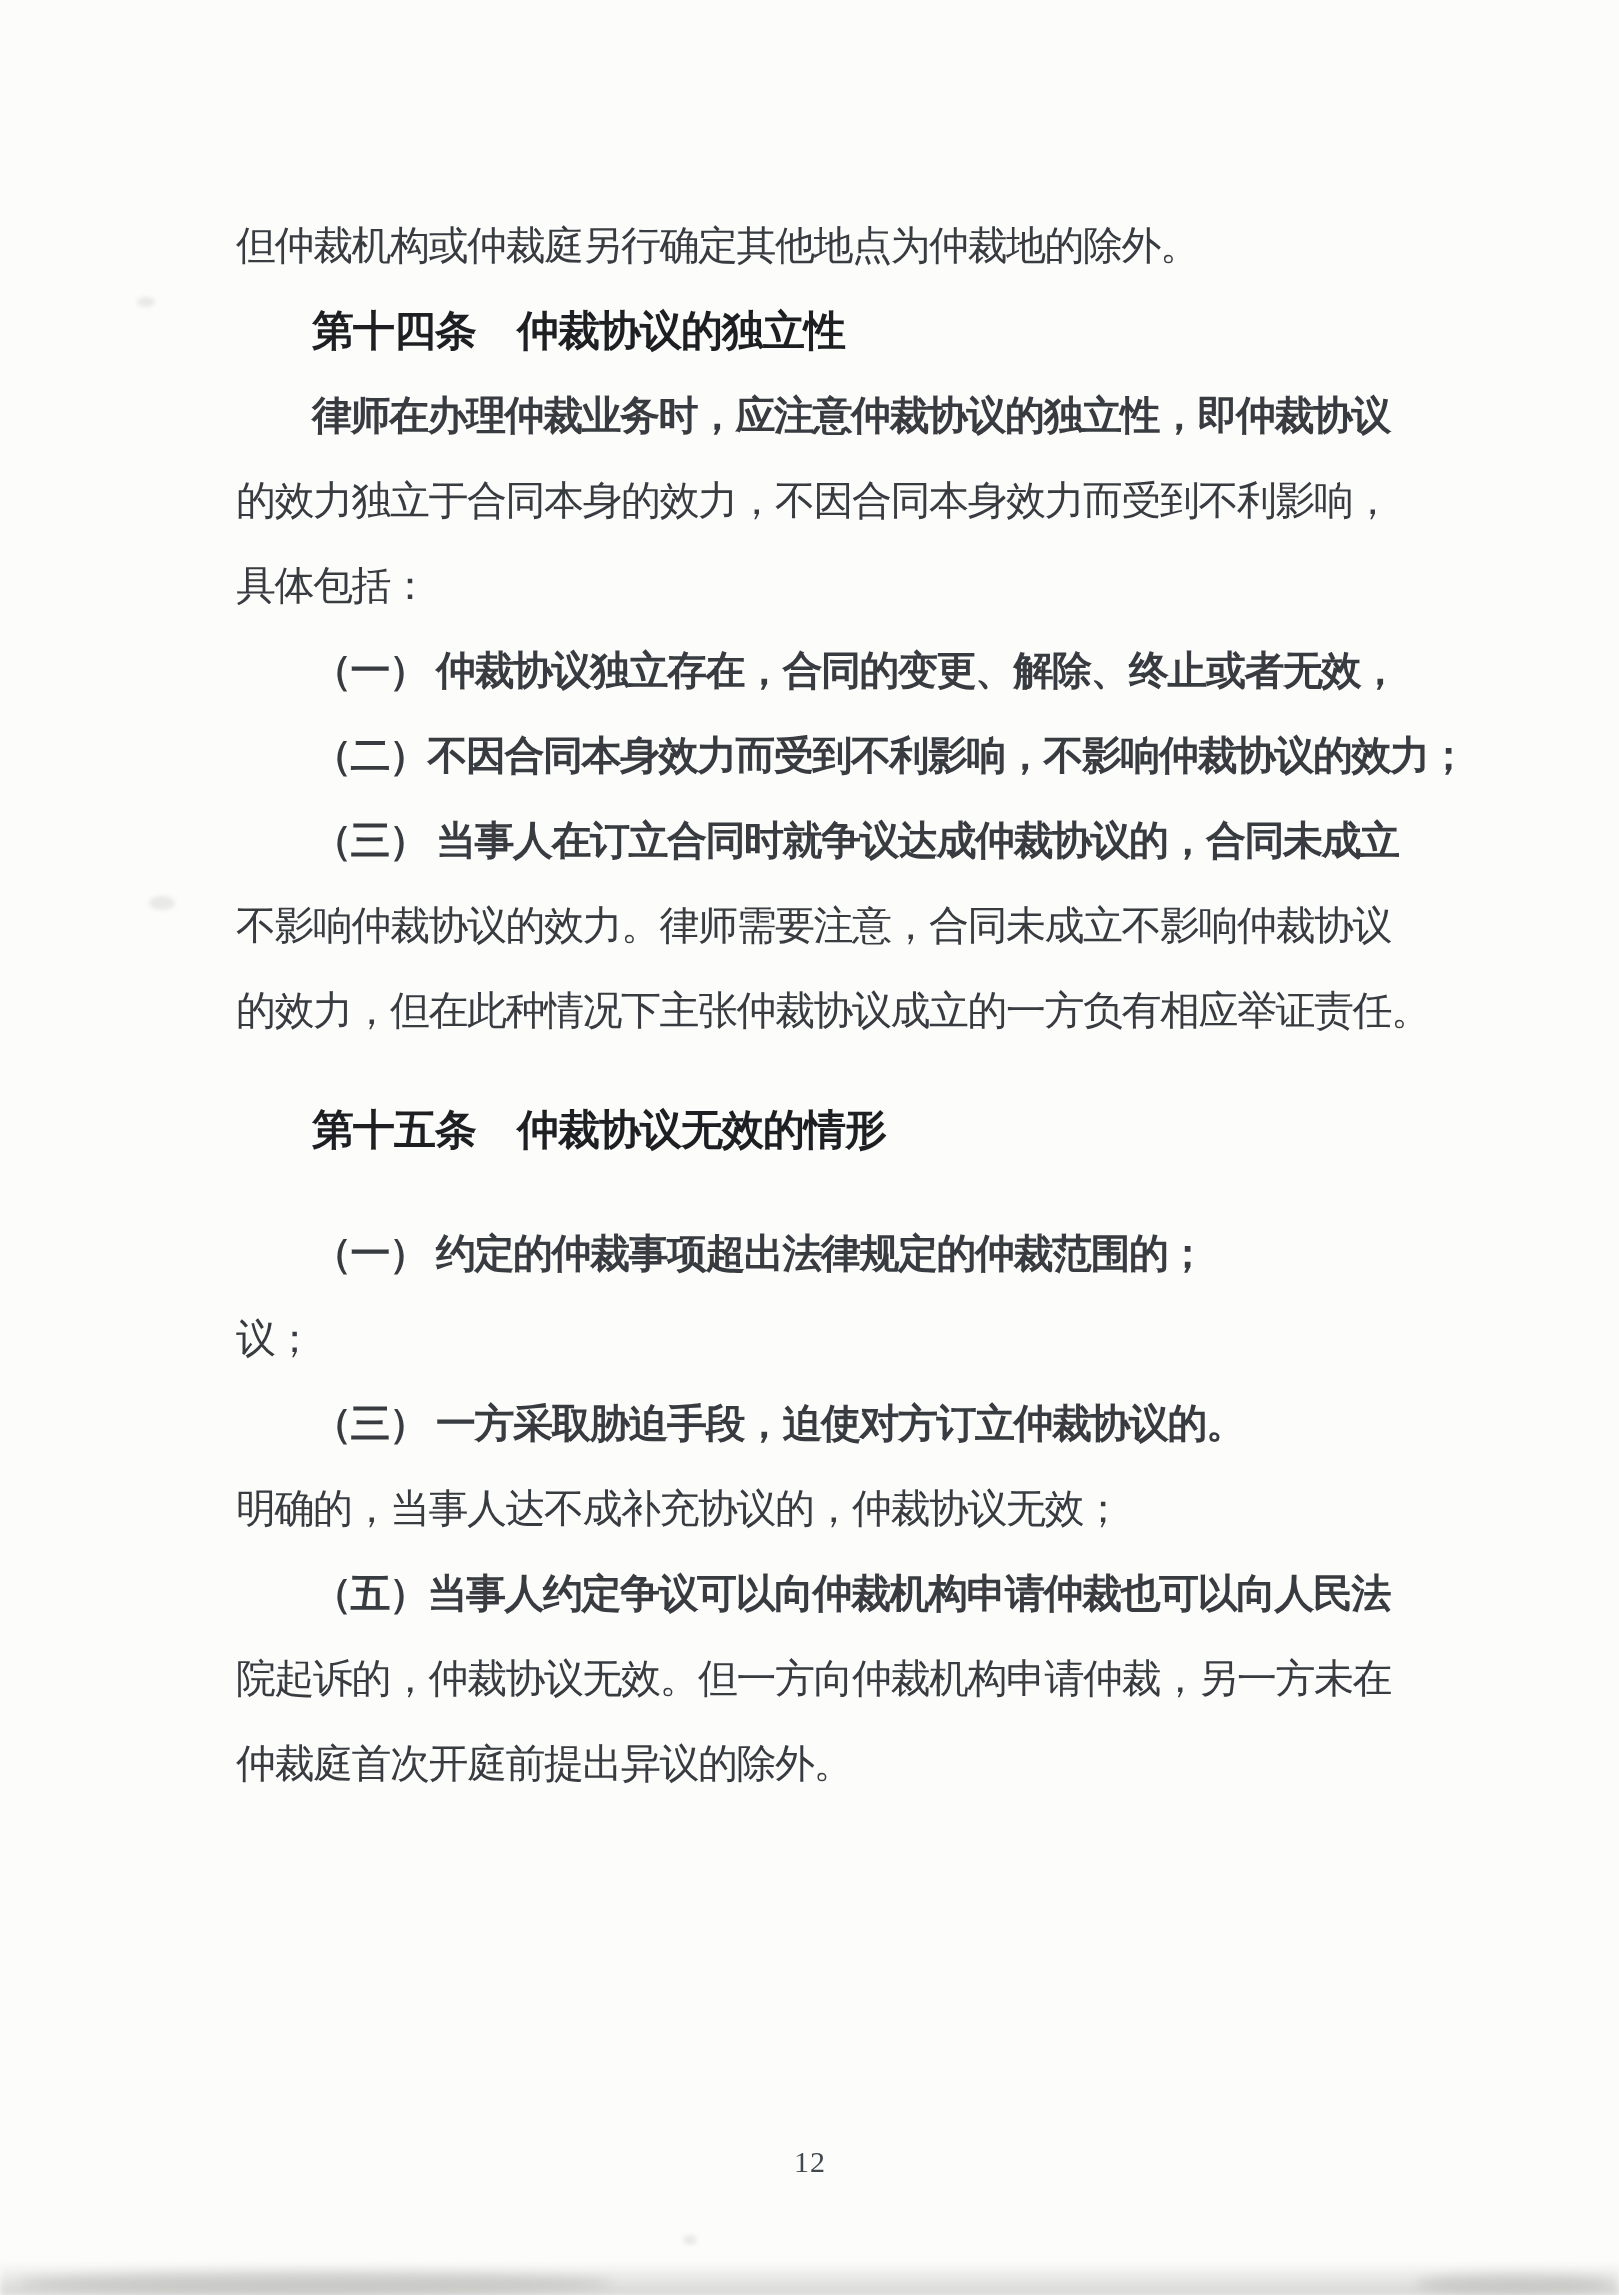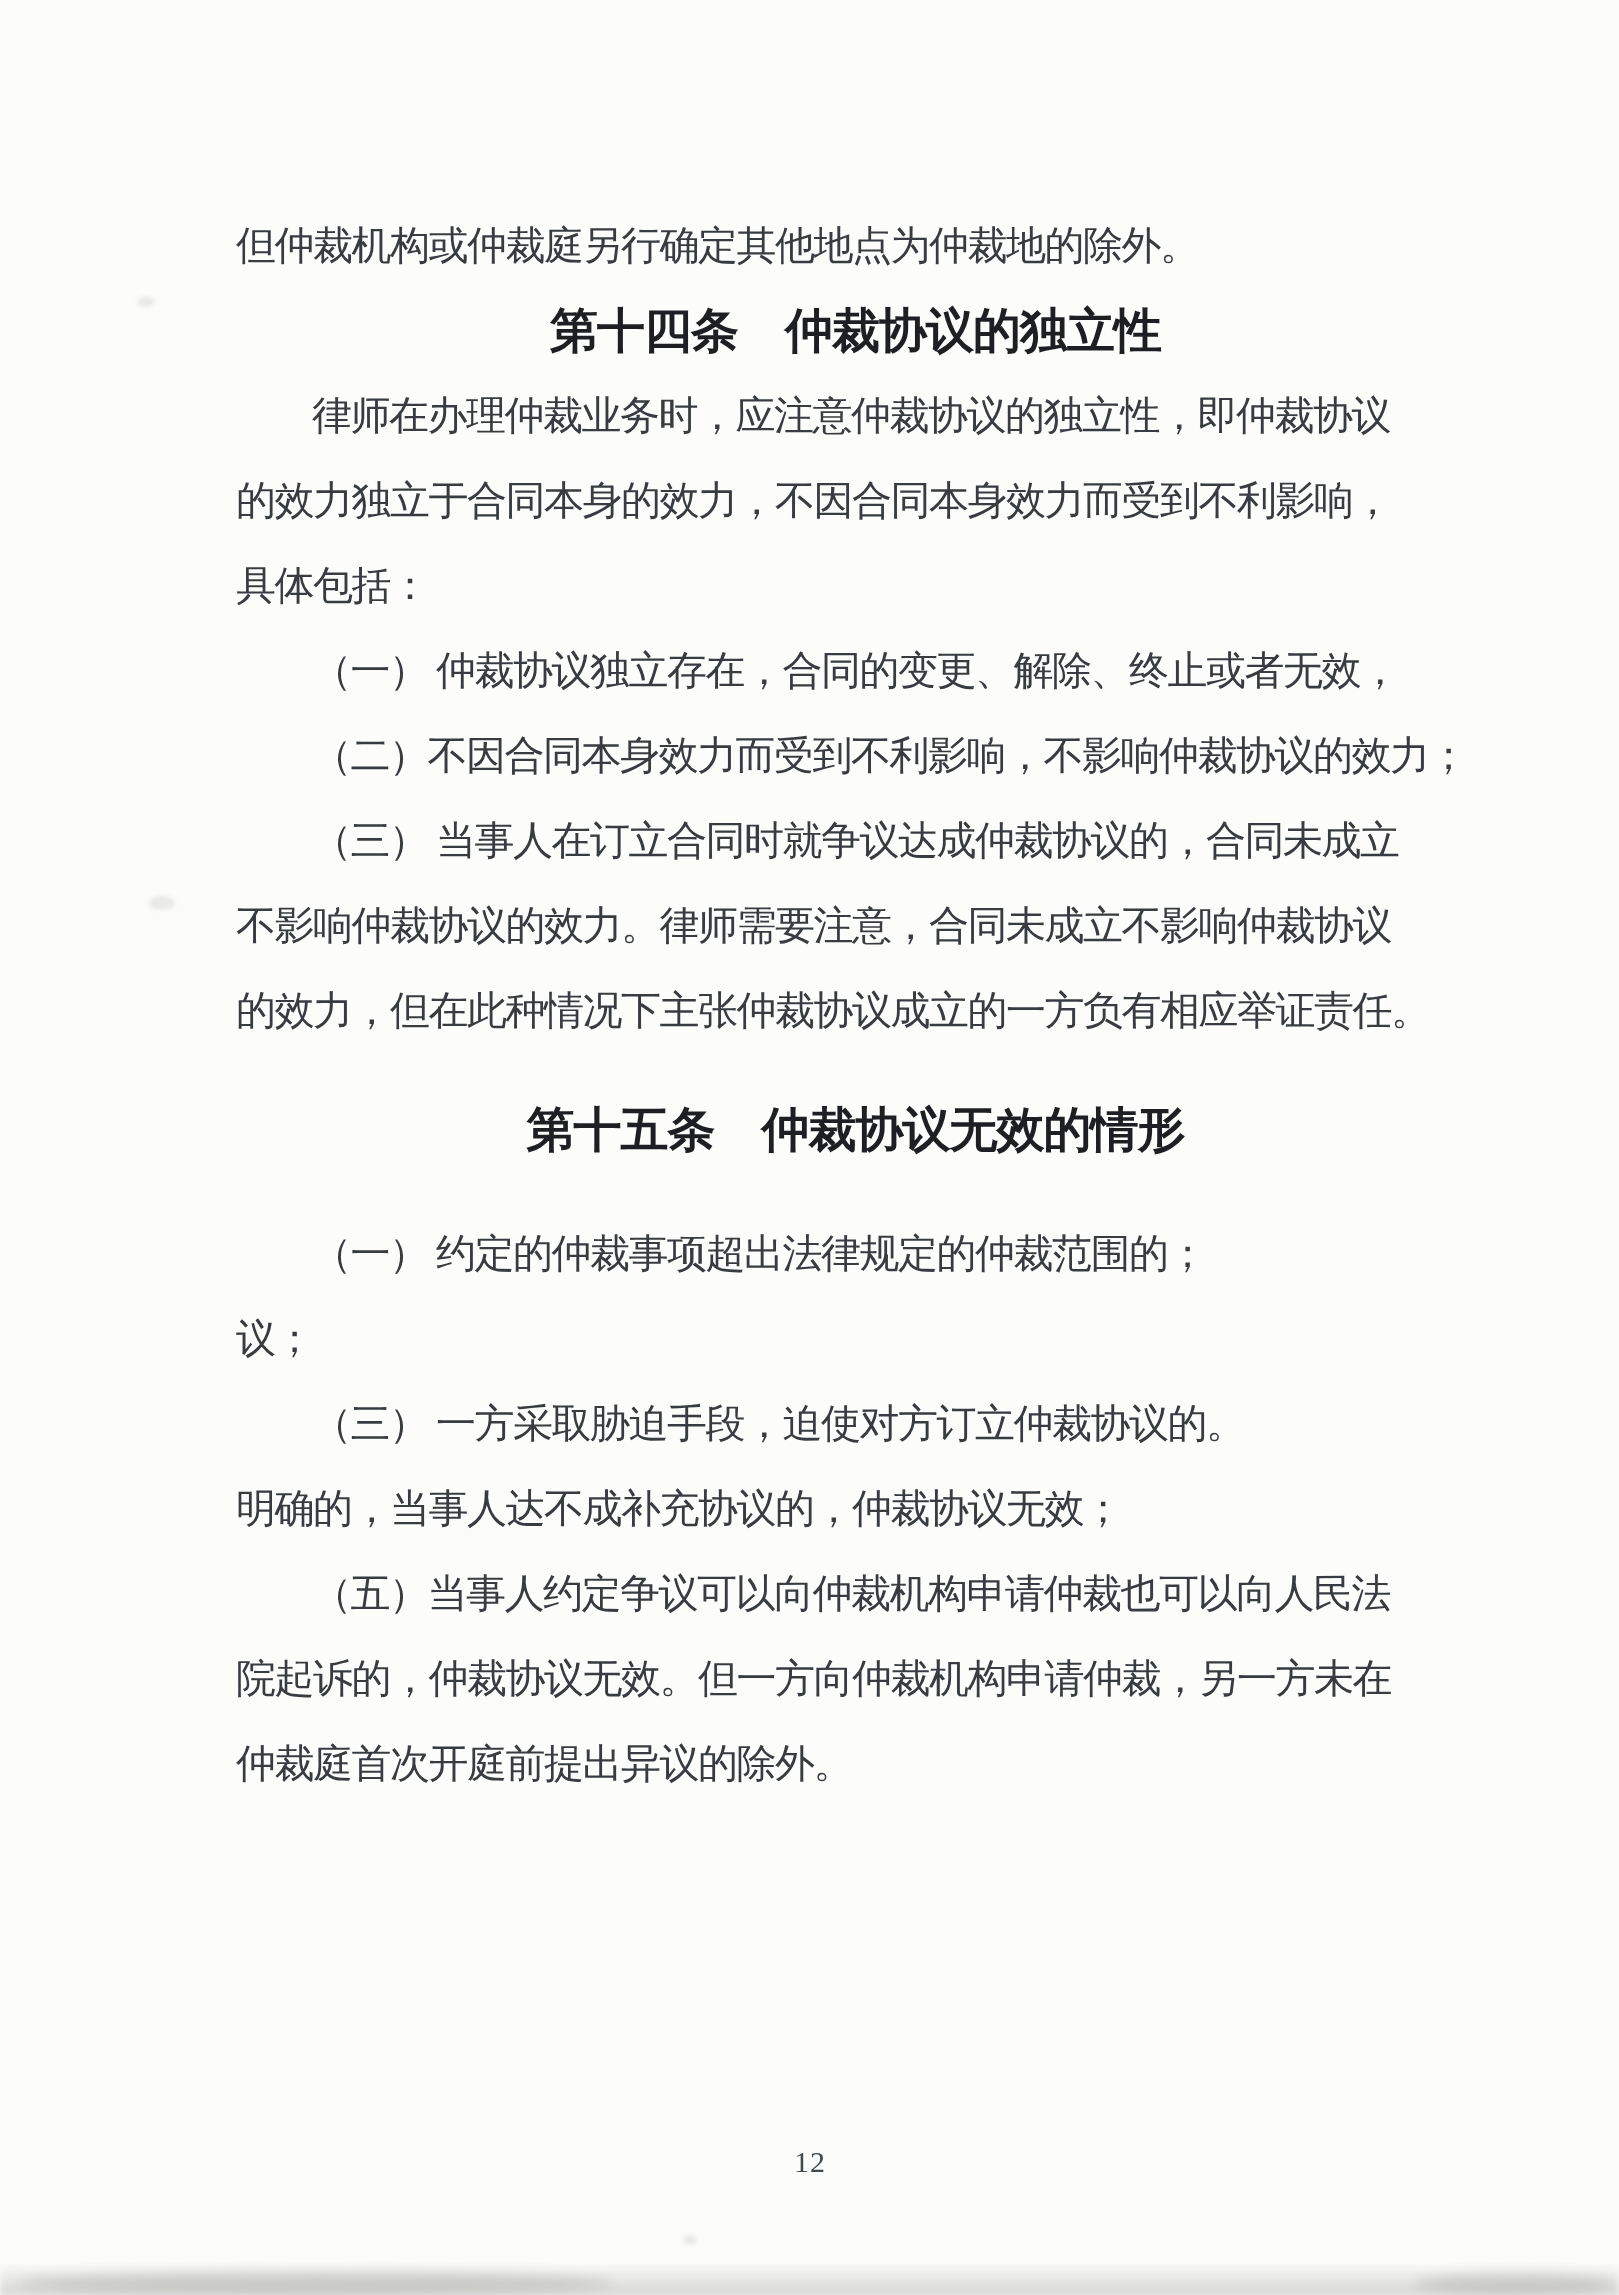--- a/index.html
+++ b/index.html
@@ -26,28 +26,28 @@
     height: 85px;
     line-height: 85px;
     font-size: 40px;
     letter-spacing: -1.5px;
     white-space: nowrap;
     color: var(--body_text, #383c41);
     font-family: "Liberation Serif", "DejaVu Serif", serif;
   }
   .line.ind2 {
     padding-left: 76px;
+    font-weight: bold;
   }
   .line.heading {
     font-family: "Liberation Sans", "DejaVu Sans", sans-serif;
     font-weight: 700;
-    font-size: 48px;
+    font-size: 42px;
     letter-spacing: -1px;
     color: var(--heading_text, #1d1f22);
-    text-align: center;
   }
   .line.hspace {
     margin-top: 34px;
     margin-bottom: 39px;
   }
   .page-number {
     position: absolute;
     top: 2138px;
     left: 0;
     width: 100%;

